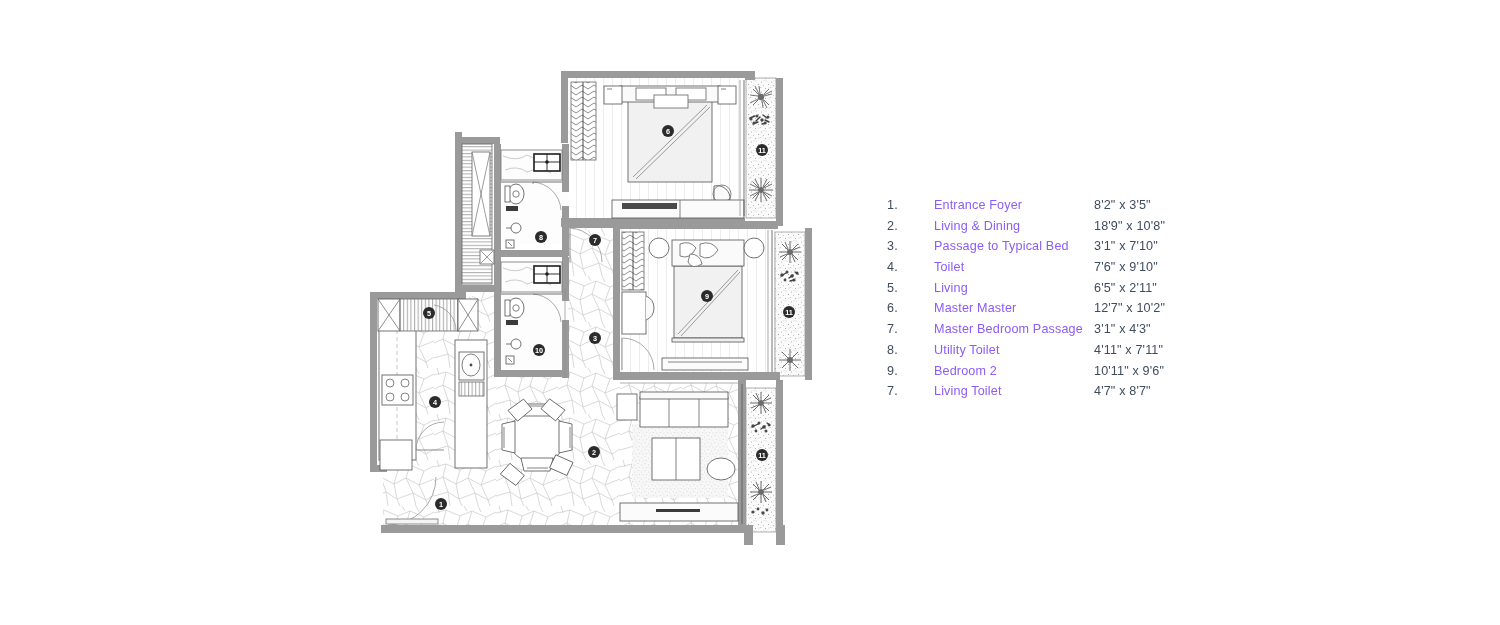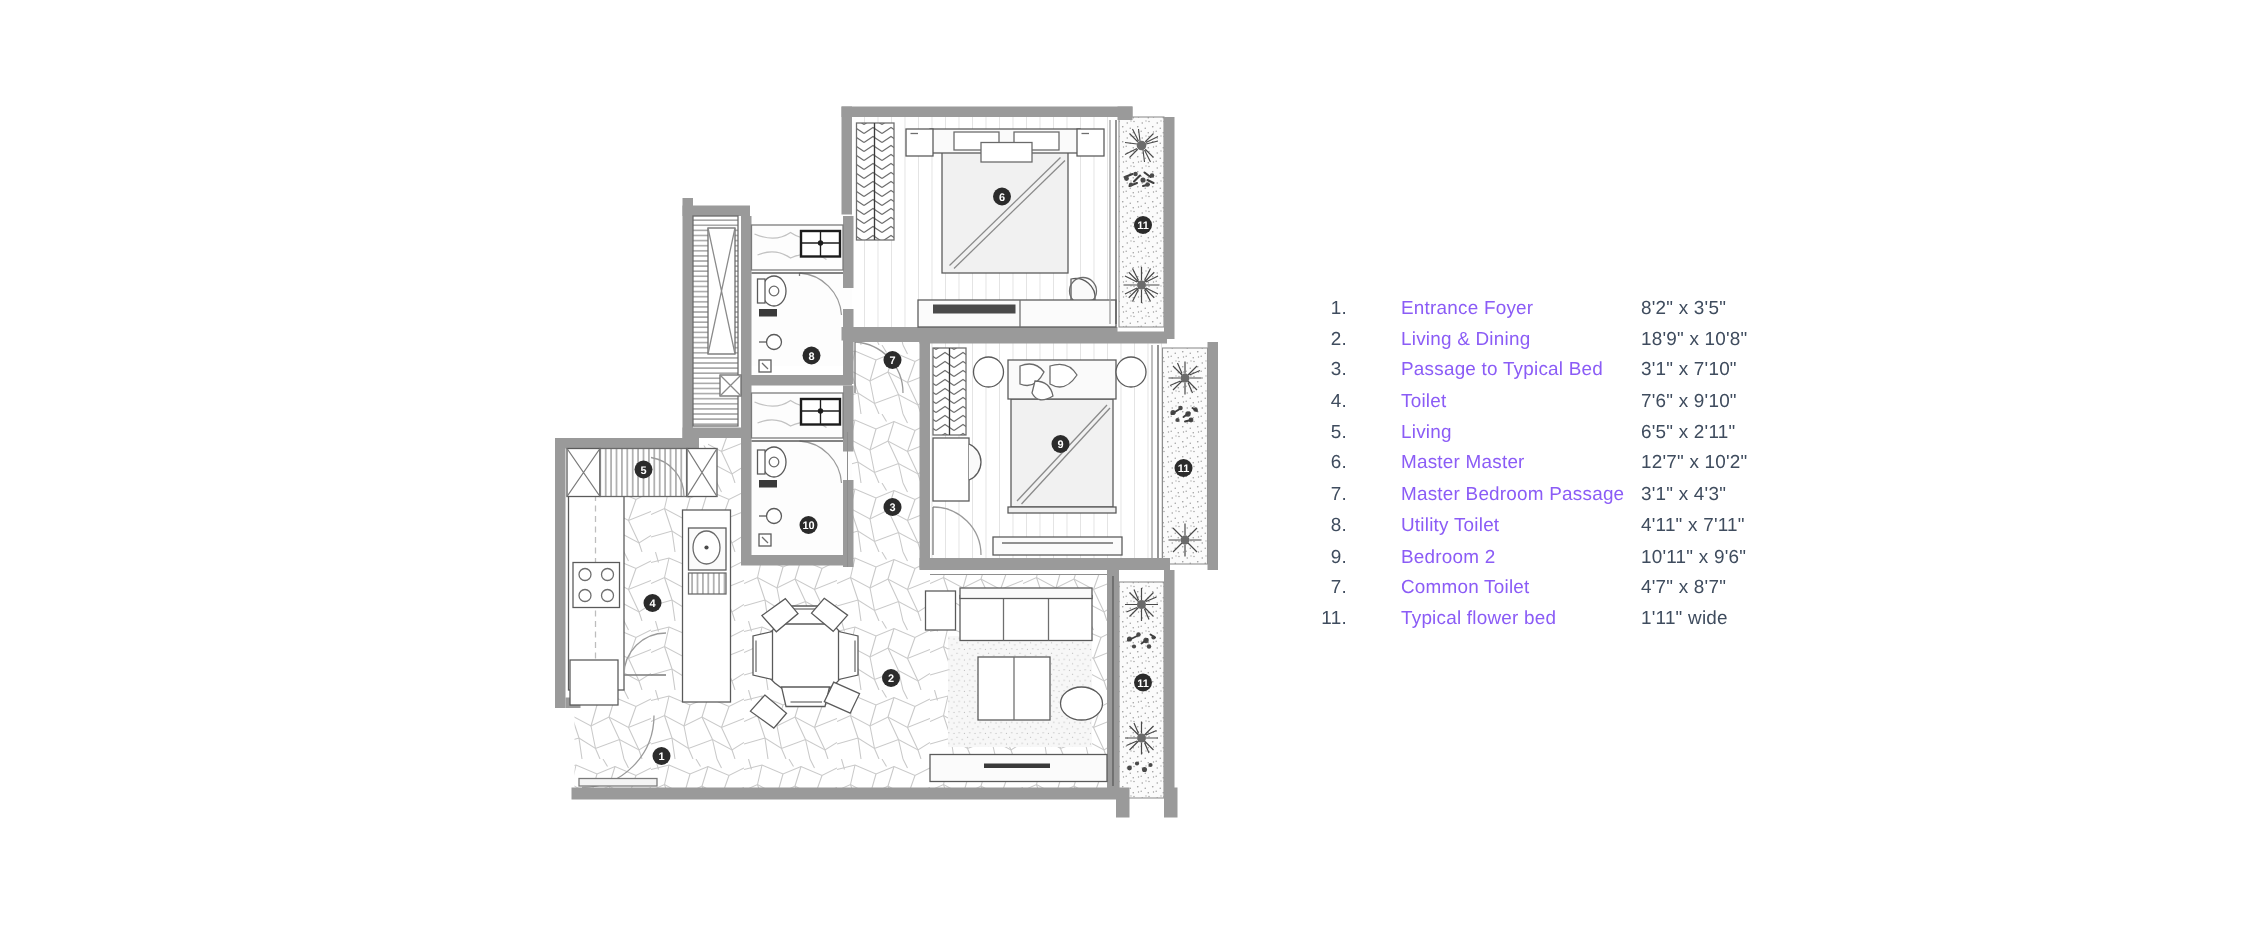--- a/index.html
+++ b/index.html
@@ -547,23 +547,18 @@
       <span class="leg-name">Utility Toilet</span>
       <span class="leg-dim">4'11" x 7'11"</span>
     </div>
     <div class="leg-row">
       <span class="leg-num">9.</span>
       <span class="leg-name">Bedroom 2</span>
       <span class="leg-dim">10'11" x 9'6"</span>
     </div>
     <div class="leg-row">
       <span class="leg-num">7.</span>
-      <span class="leg-name">Common Toilet</span>
+      <span class="leg-name">Living Toilet</span>
       <span class="leg-dim">4'7" x 8'7"</span>
     </div>
-    <div class="leg-row">
-      <span class="leg-num">11.</span>
-      <span class="leg-name">Typical flower bed</span>
-      <span class="leg-dim">1'11" wide</span>
-    </div>
   </div>
 
 </div>
 
 </body></html>

